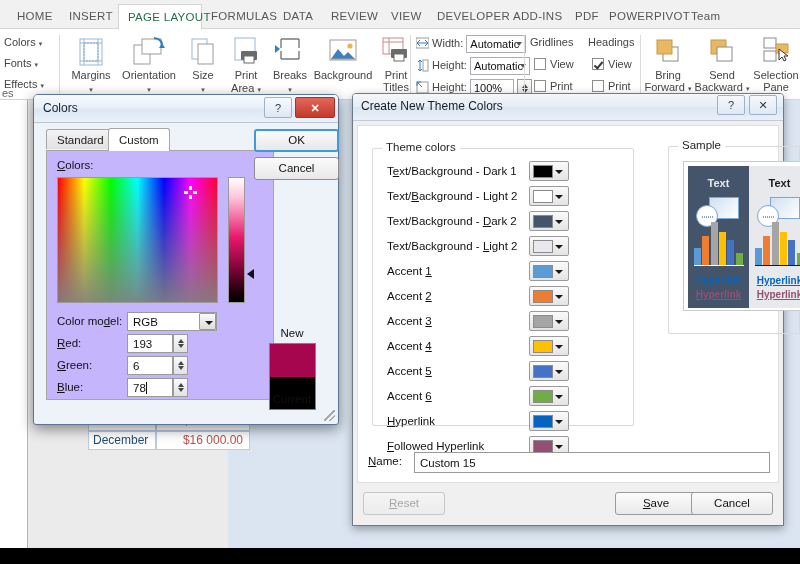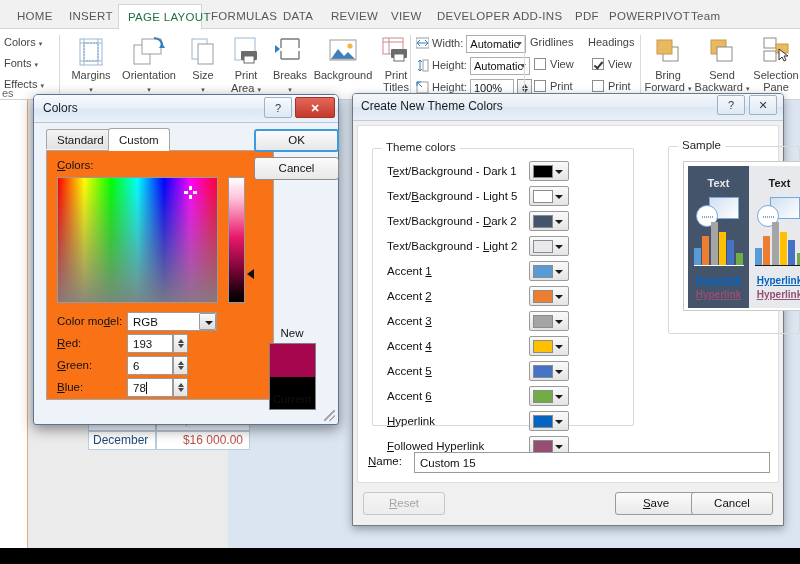--- a/index.html
+++ b/index.html
@@ -302,21 +302,21 @@
     background: linear-gradient(to bottom,#f3f3f3,#e2e2e2);
     border-radius: 3px 3px 0 0;
     cursor: default;
   }
   .dtab.active {
     background: #fff; height: 23px; top: -1px; line-height: 23px; z-index: 3;
   }
   .tabpane {
     position: absolute; left: 12px; top: 55px;
     width: 228px; height: 250px;
-    background: #f97316; border: 1px solid #a6a6a6;
+    background: #c4b5fd; border: 1px solid #a6a6a6;
   }
   .pane-lbl {
     position: absolute; font-size: 11.5px; color: #111;
   }
   #gradfield {
     position: absolute; left: 10px; top: 26px; width: 161px; height: 126px;
     border: 1px solid #9a9a9a;
   }
   #gradfield .hue {
     position: absolute; inset: 0;
@@ -625,21 +625,21 @@
     <div class="dlgbody">
 
       <div class="gbox" style="left:14px;top:22px;width:262px;bottom:56px;">
         <span class="gbox-title">Theme colors</span>
         <div id="theme-entries">
             <div class="trow" style="top: 10px;"><span>T</span><u class="ak">e</u><span>xt/Background - Dark 1</span></div>
             <div class="swatchbtn" style="left: 156px; top: 12px;">
               <i class="sw" style="background: rgb(0, 0, 0);"></i>
               <i class="ar"></i>
             </div>
-            <div class="trow" style="top: 35px;"><span>Text/</span><u class="ak">B</u><span>ackground - Light 5</span></div>
+            <div class="trow" style="top: 35px;"><span>Text/</span><u class="ak">B</u><span>ackground - Light 2</span></div>
             <div class="swatchbtn" style="left: 156px; top: 37px;">
               <i class="sw" style="background: rgb(255, 255, 255);"></i>
               <i class="ar"></i>
             </div>
             <div class="trow" style="top: 60px;"><span>Text/Background - </span><u class="ak">D</u><span>ark 2</span></div>
             <div class="swatchbtn" style="left: 156px; top: 62px;">
               <i class="sw" style="background: rgb(68, 84, 106);"></i>
               <i class="ar"></i>
             </div>
             <div class="trow" style="top: 85px;"><span>Text/Background - </span><u class="ak">L</u><span>ight 2</span></div>

